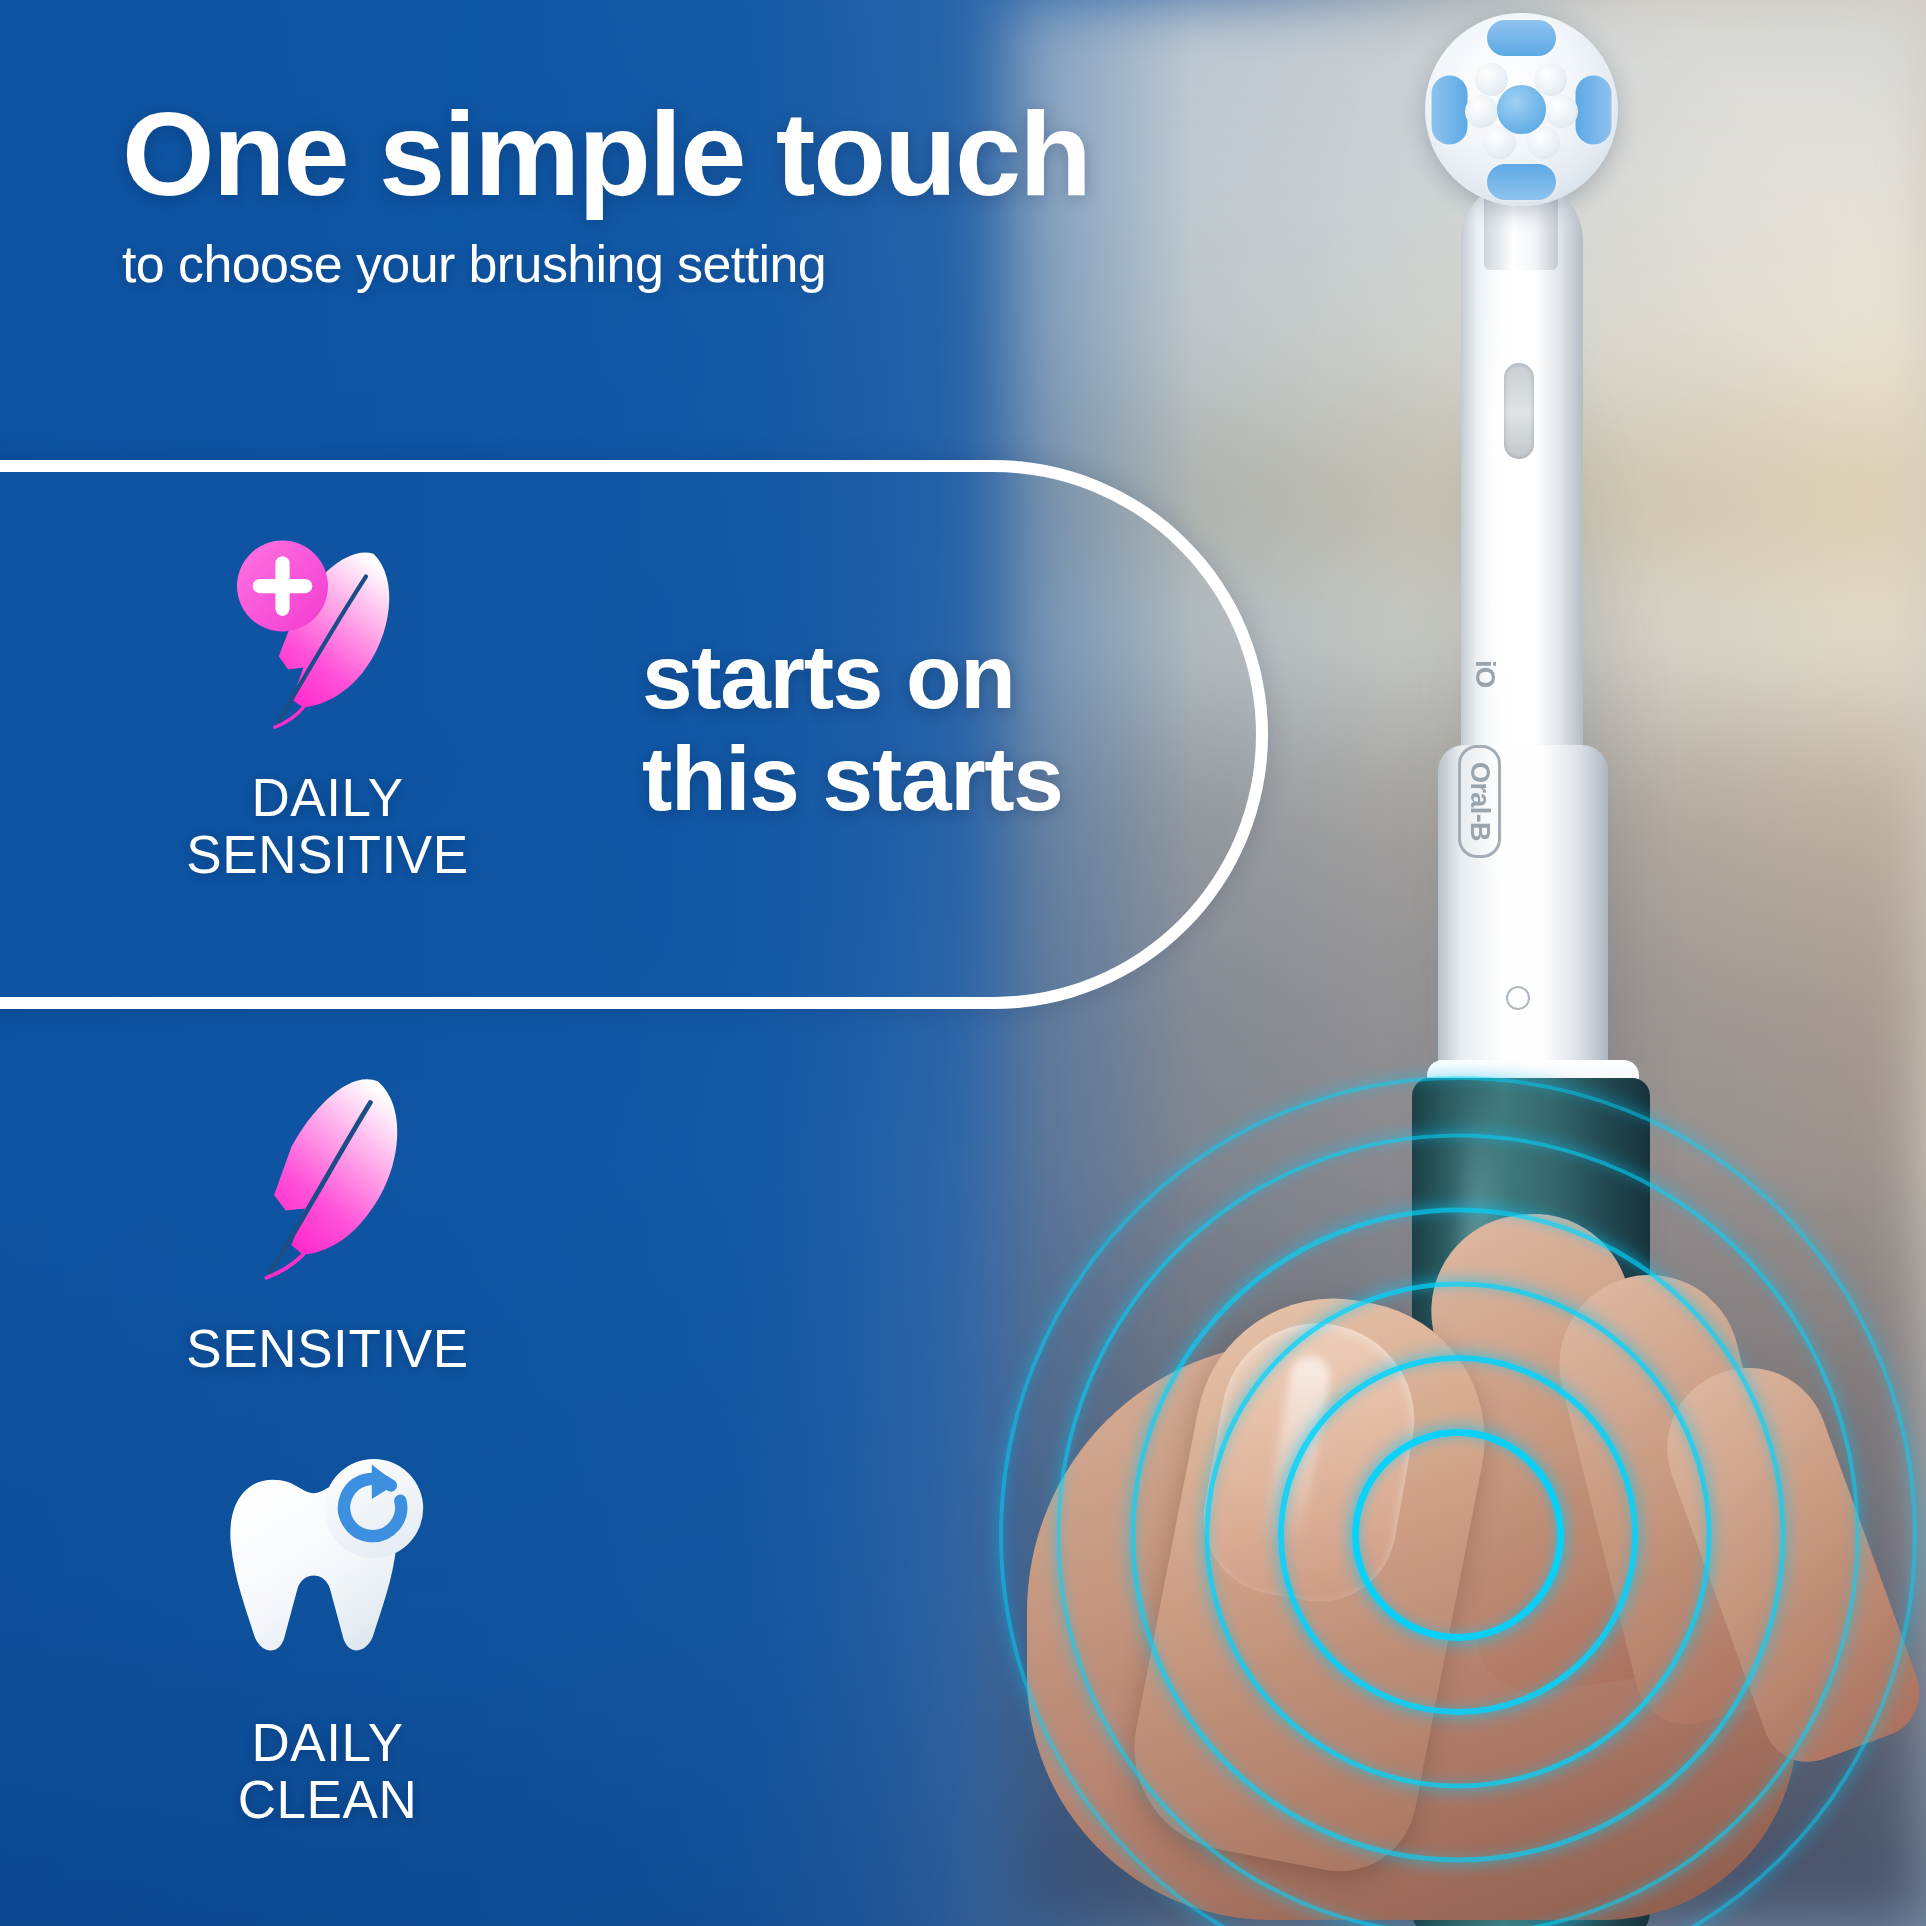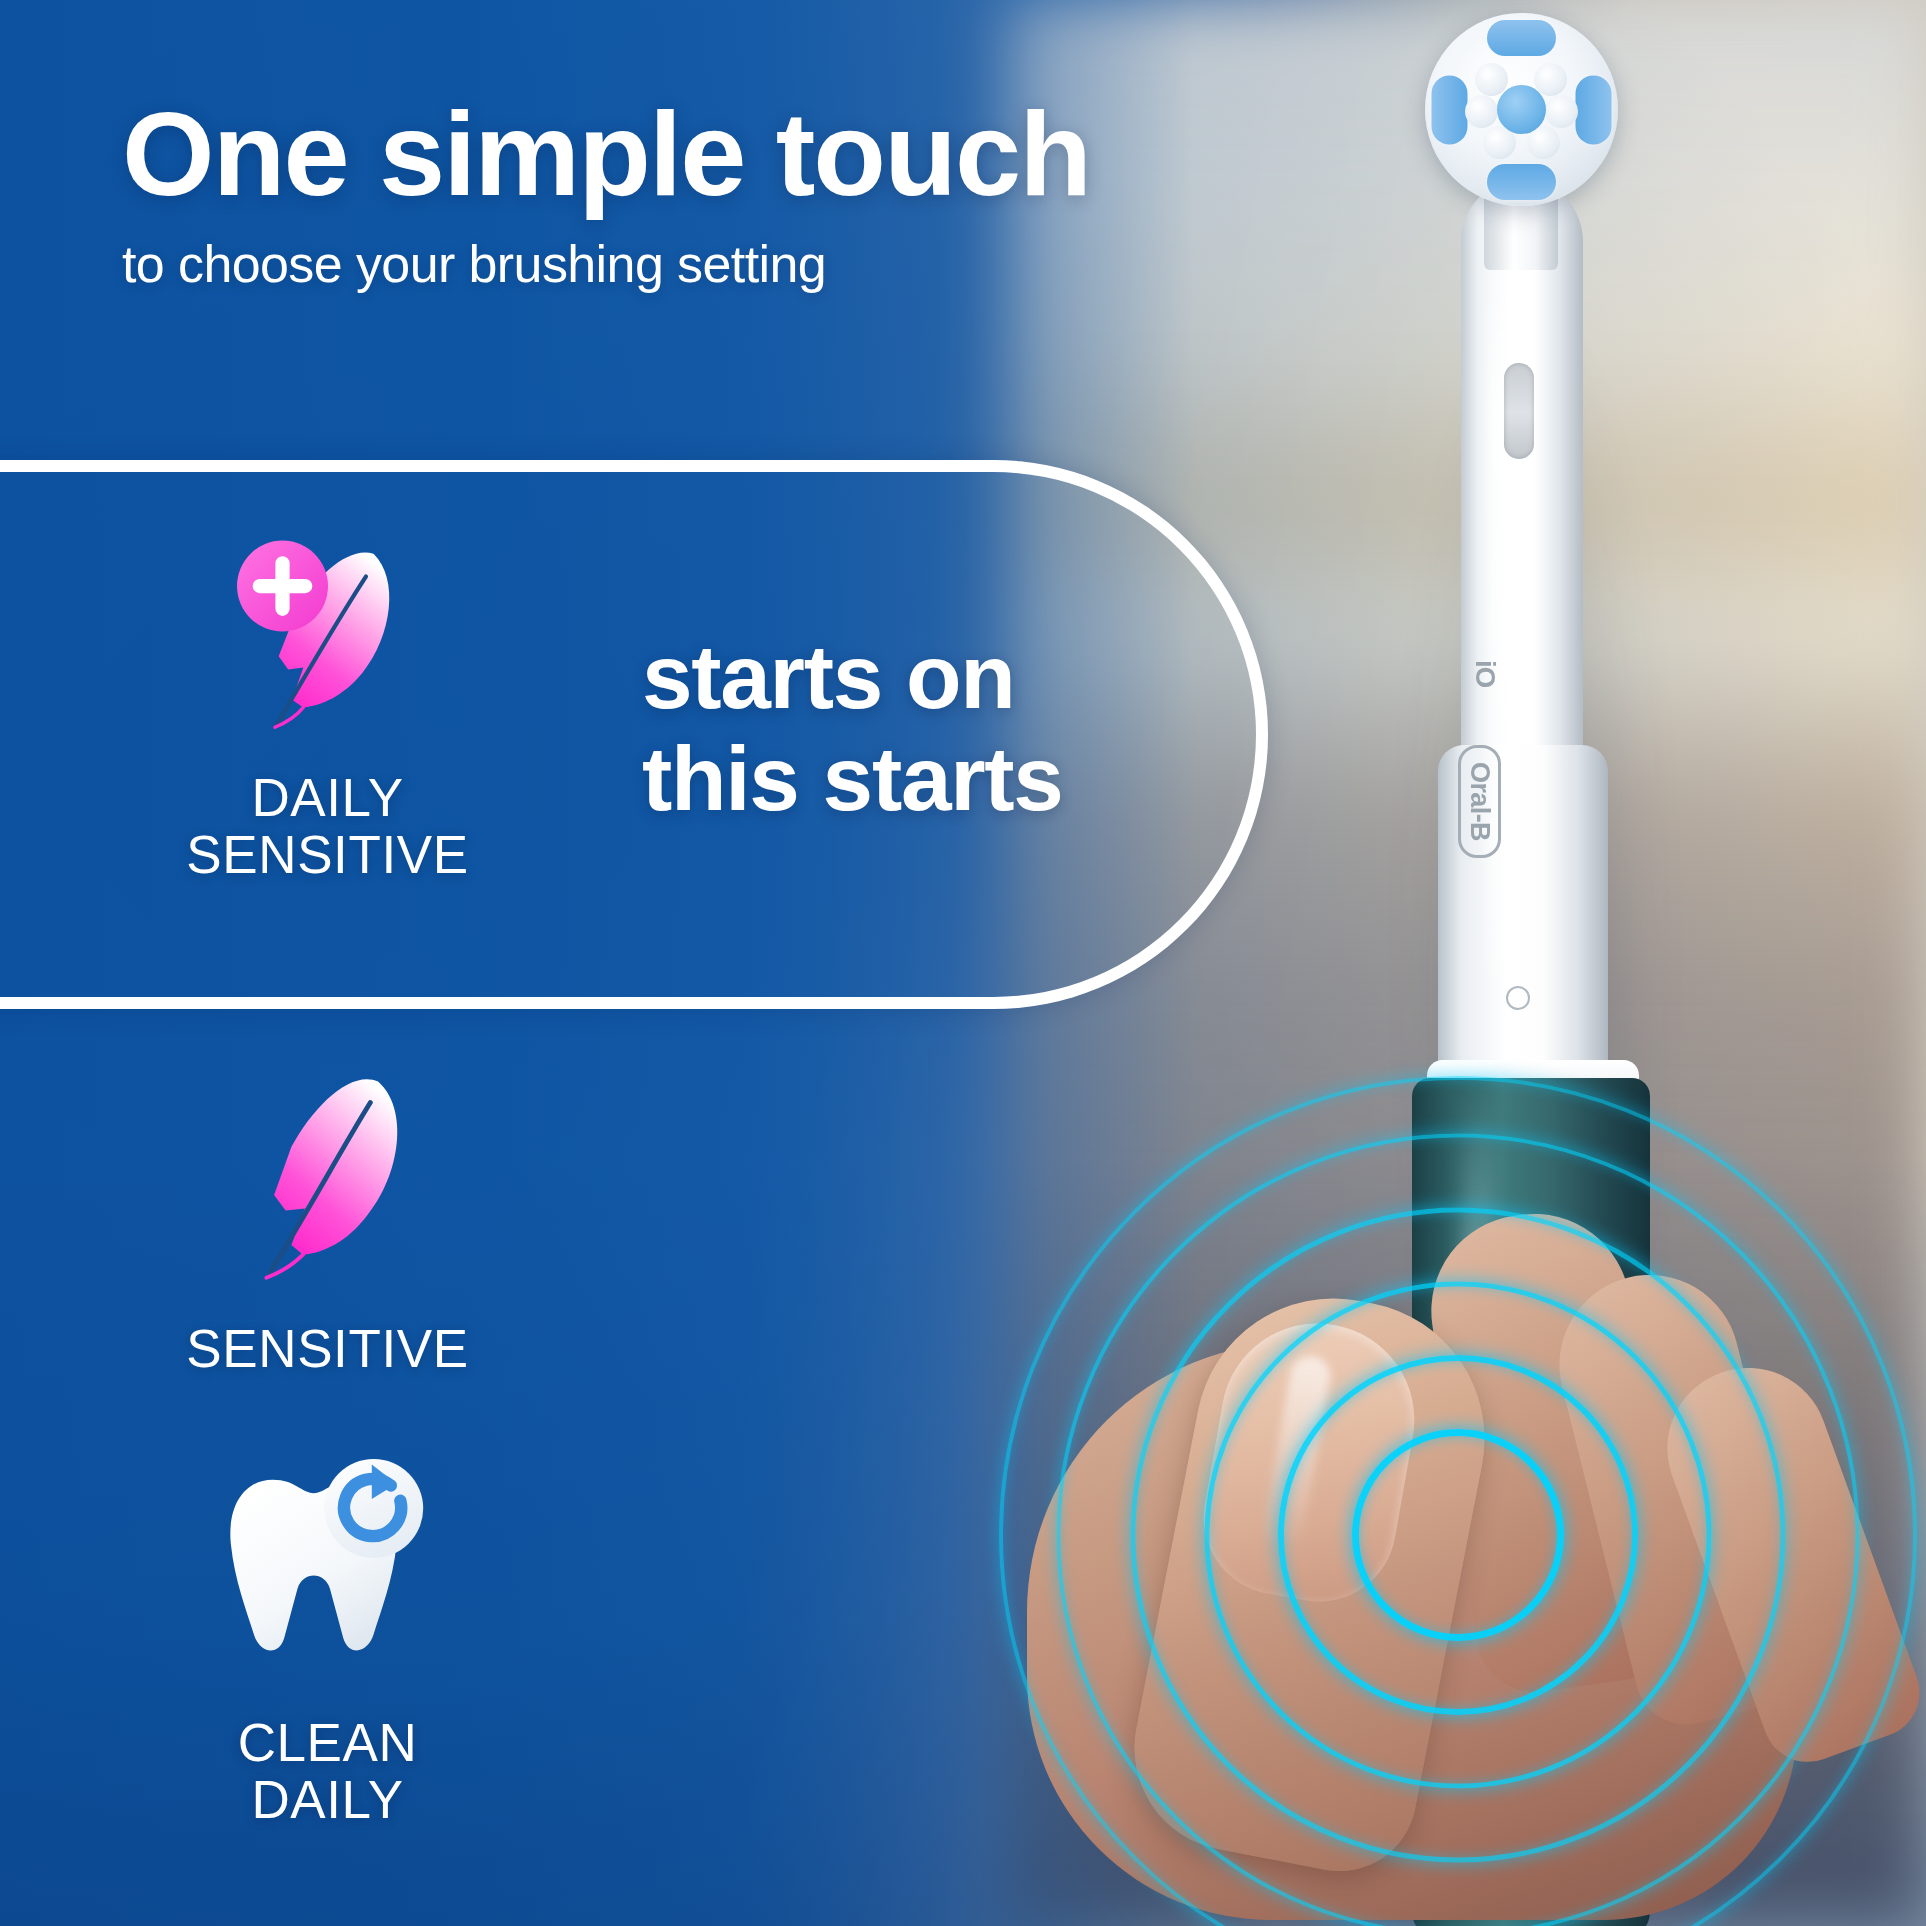--- a/index.html
+++ b/index.html
@@ -310,19 +310,19 @@
                  C58 206 78 210 84 190 L98 138 C104 120 126 120 132 138
                  L146 190 C152 210 172 206 178 186 C186 160 198 130 202 92
                  C206 54 190 24 158 24 C134 24 128 38 115 38 C102 38 96 24 72 24 Z" fill="url(#gTooth)"></path>
 
         <circle cx="178" cy="54" r="52" fill="url(#gBadge)"></circle>
         <path d="M206 46 A30 30 0 1 1 196 30" stroke="#3d8fe0" stroke-width="13" fill="none" stroke-linecap="round"></path>
         <path d="M176 8 L202 28 L176 44 Z" fill="#3d8fe0"></path>
       </svg>
     </div>
     <div class="mode-label">
+      <div>DAILY</div>
       <div>CLEAN</div>
-      <div>DAILY</div>
     </div>
   </div>
 
 </div>
 
 
 </body></html>

